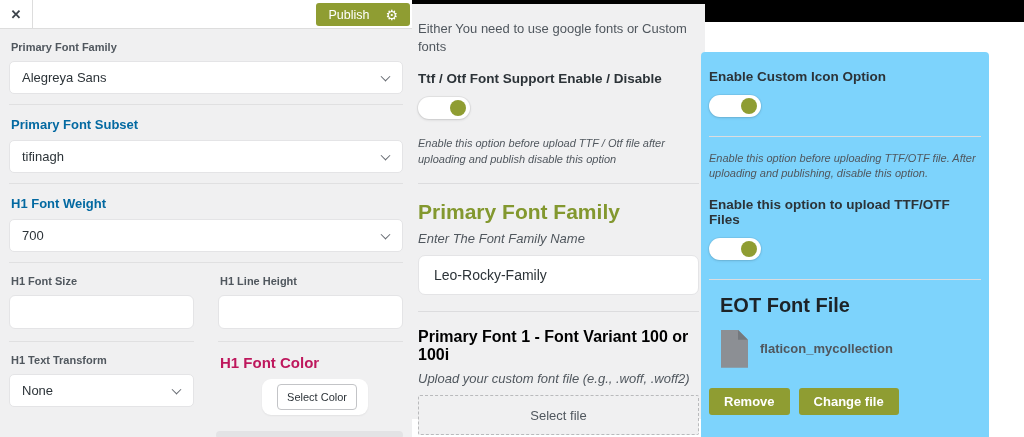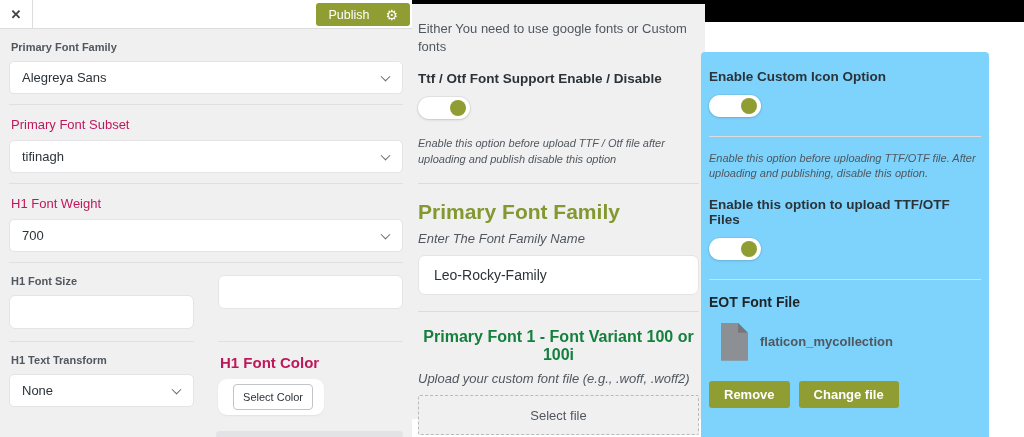--- a/index.html
+++ b/index.html
@@ -16,64 +16,64 @@
   .close-btn { width:33px; border-right:1px solid #ddd; display:flex; align-items:center; justify-content:center;
                font-size:13px; font-weight:700; color:#3c434a; cursor:pointer; background:#fff; border-top:0;border-bottom:0;border-left:0; }
   .publish-btn { margin:3px 2px 3px auto; display:flex; align-items:center; gap:16px; background:#8f9d32; color:#fff;
                  border:none; border-radius:3px; padding:0 12px; font-size:12.5px; font-weight:400; height:23px; cursor:pointer;
                  font-family:"Liberation Sans", sans-serif; }
   .gear { font-size:14px; line-height:1; }
 
   .lp-body { padding:0 0 0 0; }
   .lp-section { margin:0 9px; padding:12px 0 10px; border-bottom:1px solid #e0e0e1; }
   .lbl-sm   { display:block; font-size:11px;  font-weight:600; color:#50575e; margin:0 0 8px 2px; }
-  .lbl-olv  { display:block; font-size:13px;  font-weight:400; color:#be185d; margin:0 0 8px 2px; }
+  .lbl-olv  { display:block; font-size:13px;  font-weight:700; color:#0369a1; margin:0 0 8px 2px; }
   .lbl-big  { display:block; font-size:15px;  font-weight:600; color:#be185d; margin:0 0 8px 2px; }
 
   .select { position:relative; height:33px; background:#fff; border:1px solid #e4e4e6; border-radius:5px;
             display:flex; align-items:center; padding:0 28px 0 12px; font-size:13px; color:#2c3338; cursor:pointer; }
   .chevron { position:absolute; right:13px; top:50%; width:7px; height:7px; border-right:1.6px solid #646970;
              border-bottom:1.6px solid #646970; transform:translateY(-70%) rotate(45deg); }
   .text-input { width:100%; height:34px; background:#fff; border:1px solid #e4e4e6; border-radius:6px;
                 font-size:13px; color:#2c3338; padding:0 12px; font-family:"Liberation Sans", sans-serif; }
 
   .two-col { display:grid; grid-template-columns:1fr 1fr; column-gap:24px; margin:0 9px; }
   .col-cell { padding:12px 0 12px; border-bottom:1px solid #e0e0e1; }
   .col-cell.no-border { border-bottom:none; }
 
   .color-wrap { width:106px; height:36px; background:#fff; border-radius:9px; box-shadow:0 1px 2px rgba(0,0,0,.06);
-                display:flex; align-items:center; justify-content:flex-end; padding:4px 11px; }
+                display:flex; align-items:center; justify-content:flex-end; padding:4px 11px;margin-left:44px; }
   .select-color-btn { background:#fff; border:1px solid #c3c4c7; border-radius:4px; height:26px; padding:0 9px;
                       font-size:11px; color:#2c3338; cursor:pointer; font-family:"Liberation Sans", sans-serif; }
   .next-control-peek { position:absolute; left:216px; bottom:-4px; width:187px; height:8px; background:#e3e3e5; border-radius:4px; }
 
   
   .mid-panel { position:absolute; left:412px; top:4px; width:293px; height:415px; background:#f0f0f1; padding:16px 6px 0 6px; }
   .intro { font-size:13px; color:#50575e; line-height:1.4; }
   .toggle-label { font-size:13.5px; font-weight:600; color:#2c3338; }
   .mid-panel .toggle-label { display:block; margin-top:15px; }
   .toggle { position:relative; width:52px; height:22px; background:#fff; border-radius:12px; margin-top:11px; cursor:pointer;
             box-shadow:0 0 0 1px rgba(0,0,0,.05), 0 1px 3px rgba(0,0,0,.12); border:none; }
   .knob { position:absolute; right:4px; top:3px; width:16px; height:16px; border-radius:50%; background:#8f9d32; }
   .note { font-size:11px; font-style:italic; color:#50575e; line-height:1.4; margin-top:13px; }
   .divider { border:none; border-top:1px solid #dcdcde; margin:16px 0; }
   .olive-heading { font-size:21px; font-weight:700; color:#83982f; }
   .hint { font-size:13px; font-style:italic; color:#50575e; margin-top:7px; }
   .family-input { margin-top:9px; height:40px; border-radius:7px; font-size:14px; padding:0 15px; }
-  .variant-heading { font-size:16px; font-weight:600; color:#15803d;text-align:center; }
+  .variant-heading { font-size:16px; font-weight:600; color:#000000; }
   .select-file-btn { width:100%; height:40px; margin-top:9px; background:#f0f0f1; border:1px dashed #b9babc; border-radius:2px;
                      font-size:13px; color:#50575e; cursor:pointer; font-family:"Liberation Sans", sans-serif; }
 
   
   .right-card { position:absolute; left:701px; top:52px; width:288px; height:385px; background:#7dd3fc; border-radius:4px 4px 0 0;
                 padding:17px 8px 0 8px; }
   .right-card .toggle-label { display:block; }
   .right-card .note { margin-top:0; }
   .right-card .divider { margin:15px 0 14px; }
-  .eot-heading { font-size:14px; font-weight:700; color:#1d2327; margin-top:2px; }
+  .eot-heading { font-size:20px; font-weight:700; color:#1d2327; margin-top:2px;margin-left:11px; }
   .file-row { display:flex; align-items:center; gap:12px; margin:13px 0 0 12px; }
   .file-icon { position:relative; width:27px; height:38px; background:#8c8f94;
                clip-path:polygon(0 0, calc(100% - 10px) 0, 100% 10px, 100% 100%, 0 100%); }
   .file-icon .fold { position:absolute; top:0; right:0; width:10px; height:10px; background:#74787d;
                      clip-path:polygon(0 0, 100% 100%, 0 100%); }
   .file-name { font-size:13px; font-weight:700; color:#50575e; }
   .btn-row { display:flex; gap:9px; margin-top:20px; }
   .olive-btn { background:#8f9d32; color:#fff; border:none; border-radius:3px; height:27px; padding:0 15px;
                font-size:13px; font-weight:600; cursor:pointer; font-family:"Liberation Sans", sans-serif; }
 </style>
@@ -117,20 +117,21 @@
           <span class="chevron"></span>
         </div>
       </div>
 
       <div class="two-col">
         <div class="col-cell">
           <span class="lbl-sm">H1 Font Size</span>
           <input class="text-input" type="text" value="" style="">
         </div>
         <div class="col-cell">
+          <span class="lbl-sm">H1 Line Height</span>
           <input class="text-input" type="text" value="" style="">
         </div>
       </div>
 
       <div class="two-col">
         <div class="col-cell no-border">
           <span class="lbl-sm">H1 Text Transform</span>
           <div class="select">
             <span>None</span>
             <span class="chevron"></span>

